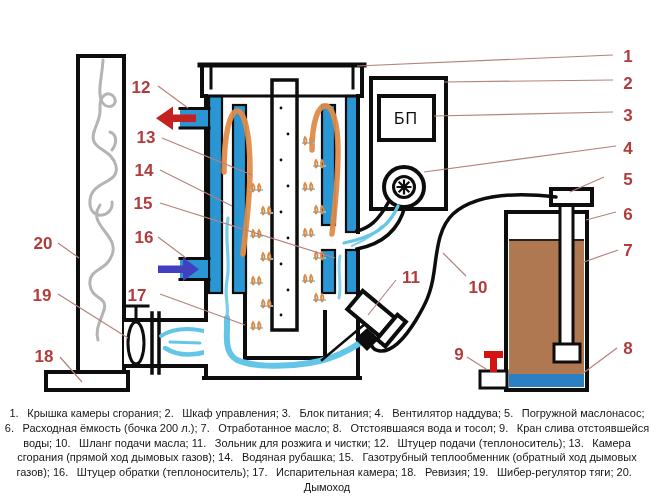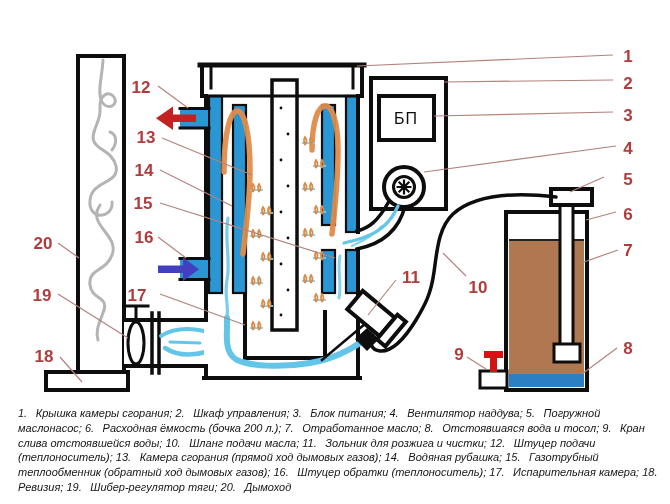--- a/index.html
+++ b/index.html
@@ -1,21 +1,21 @@
 <!DOCTYPE html>
 <html><head>
 <meta charset="utf-8">
 <style>
   html,body{margin:0;padding:0;background:#fff;}
   #stage{position:relative;width:670px;height:504px;background:#fff;overflow:hidden;
          font-family:"Liberation Sans",sans-serif;}
   #diagram{position:absolute;top:0;left:0;}
-  #legend{position:absolute;top:406px;left:18px;width:646px;
+  #legend{position:absolute;top:406px;left:4px;width:646px;
           font-family:"Liberation Sans",sans-serif;
-          font-style:italic;font-size:11px;line-height:14.8px;color:#151515;}
+          font-size:11px;line-height:14.8px;color:#151515;text-align:center;}
   .callout{font:bold 17px "Liberation Sans",sans-serif;fill:#b23c3c;}
   .leader{stroke:#b5827c;stroke-width:1.2;fill:none;}
   .wall{stroke:#0d0d0d;fill:none;stroke-linecap:square;}
   .blue{fill:#2a96d4;stroke:#0d0d0d;stroke-width:2.2;}
   .lightblue{stroke:#63c6e8;fill:none;stroke-linecap:round;}
   .flame{stroke:#e08c4a;fill:none;stroke-linecap:round;}
 </style>
 </head>
 <body>
 

